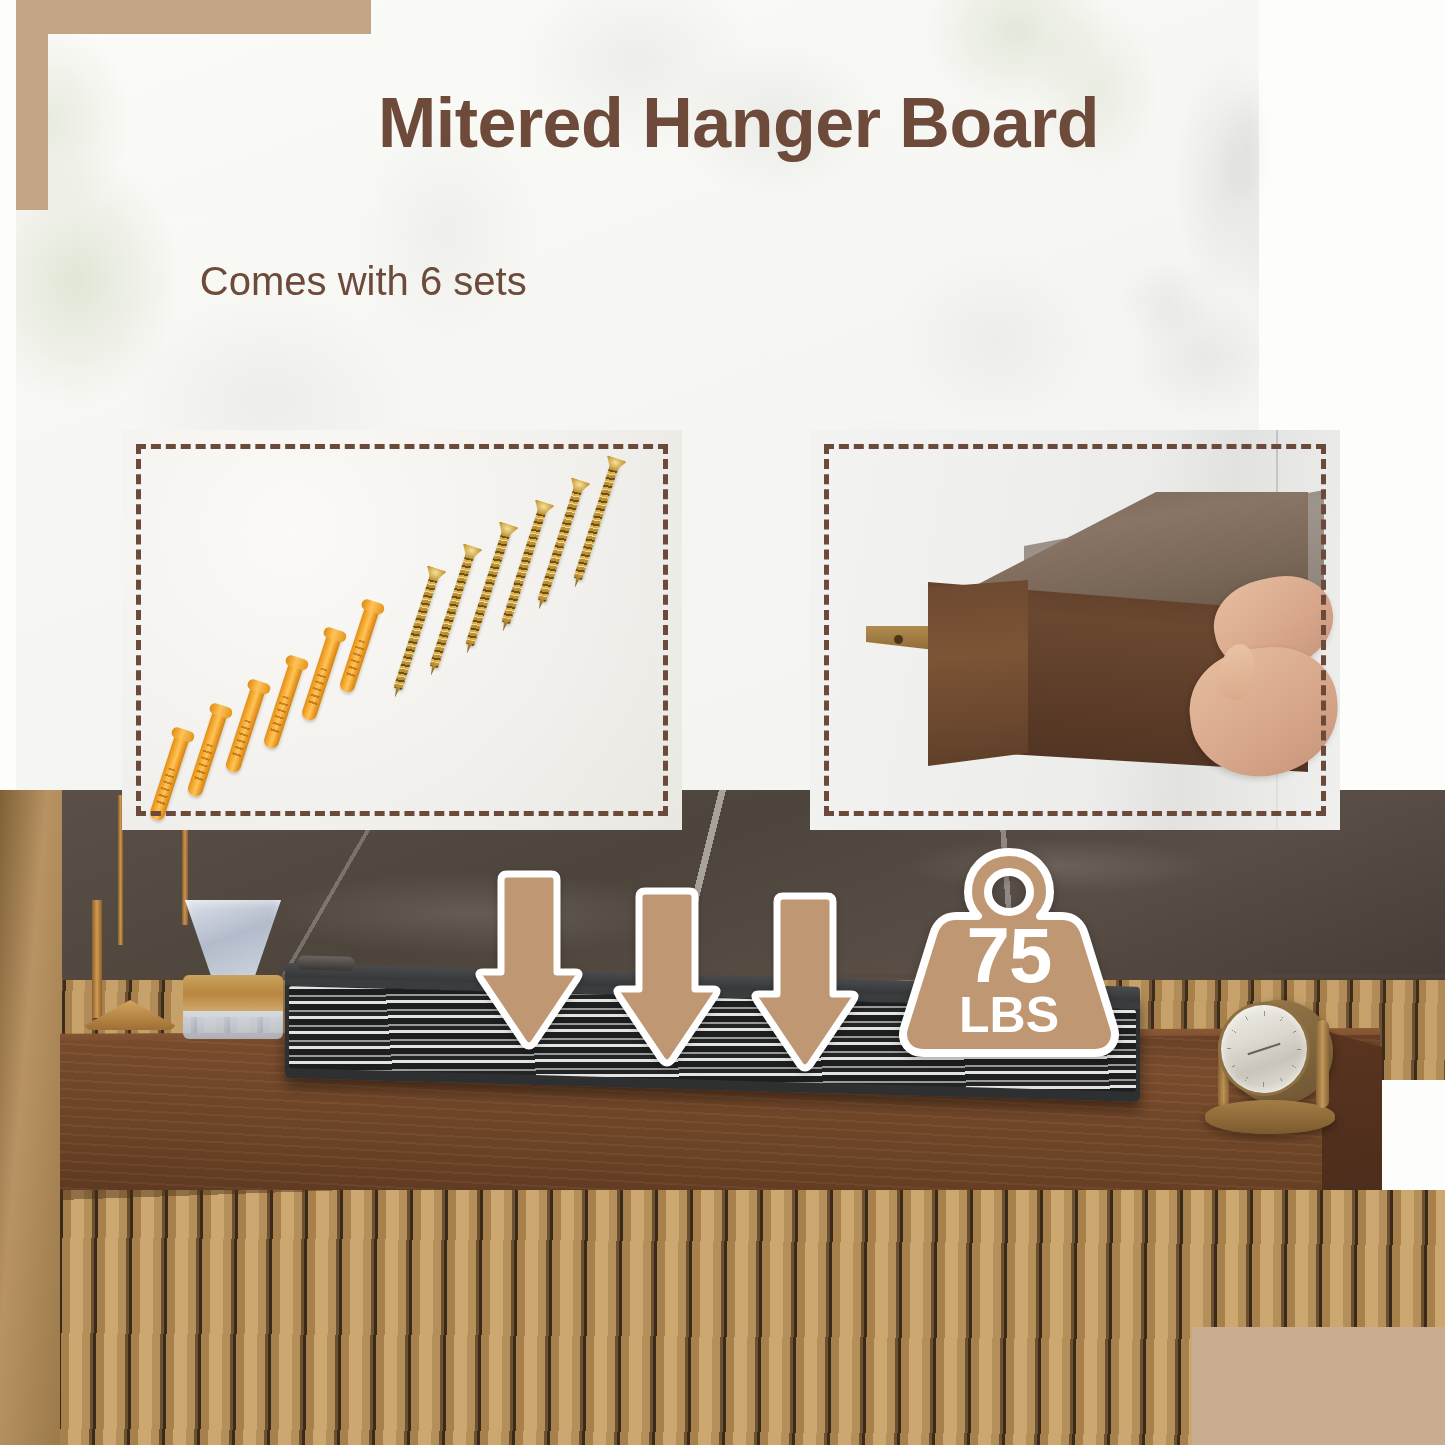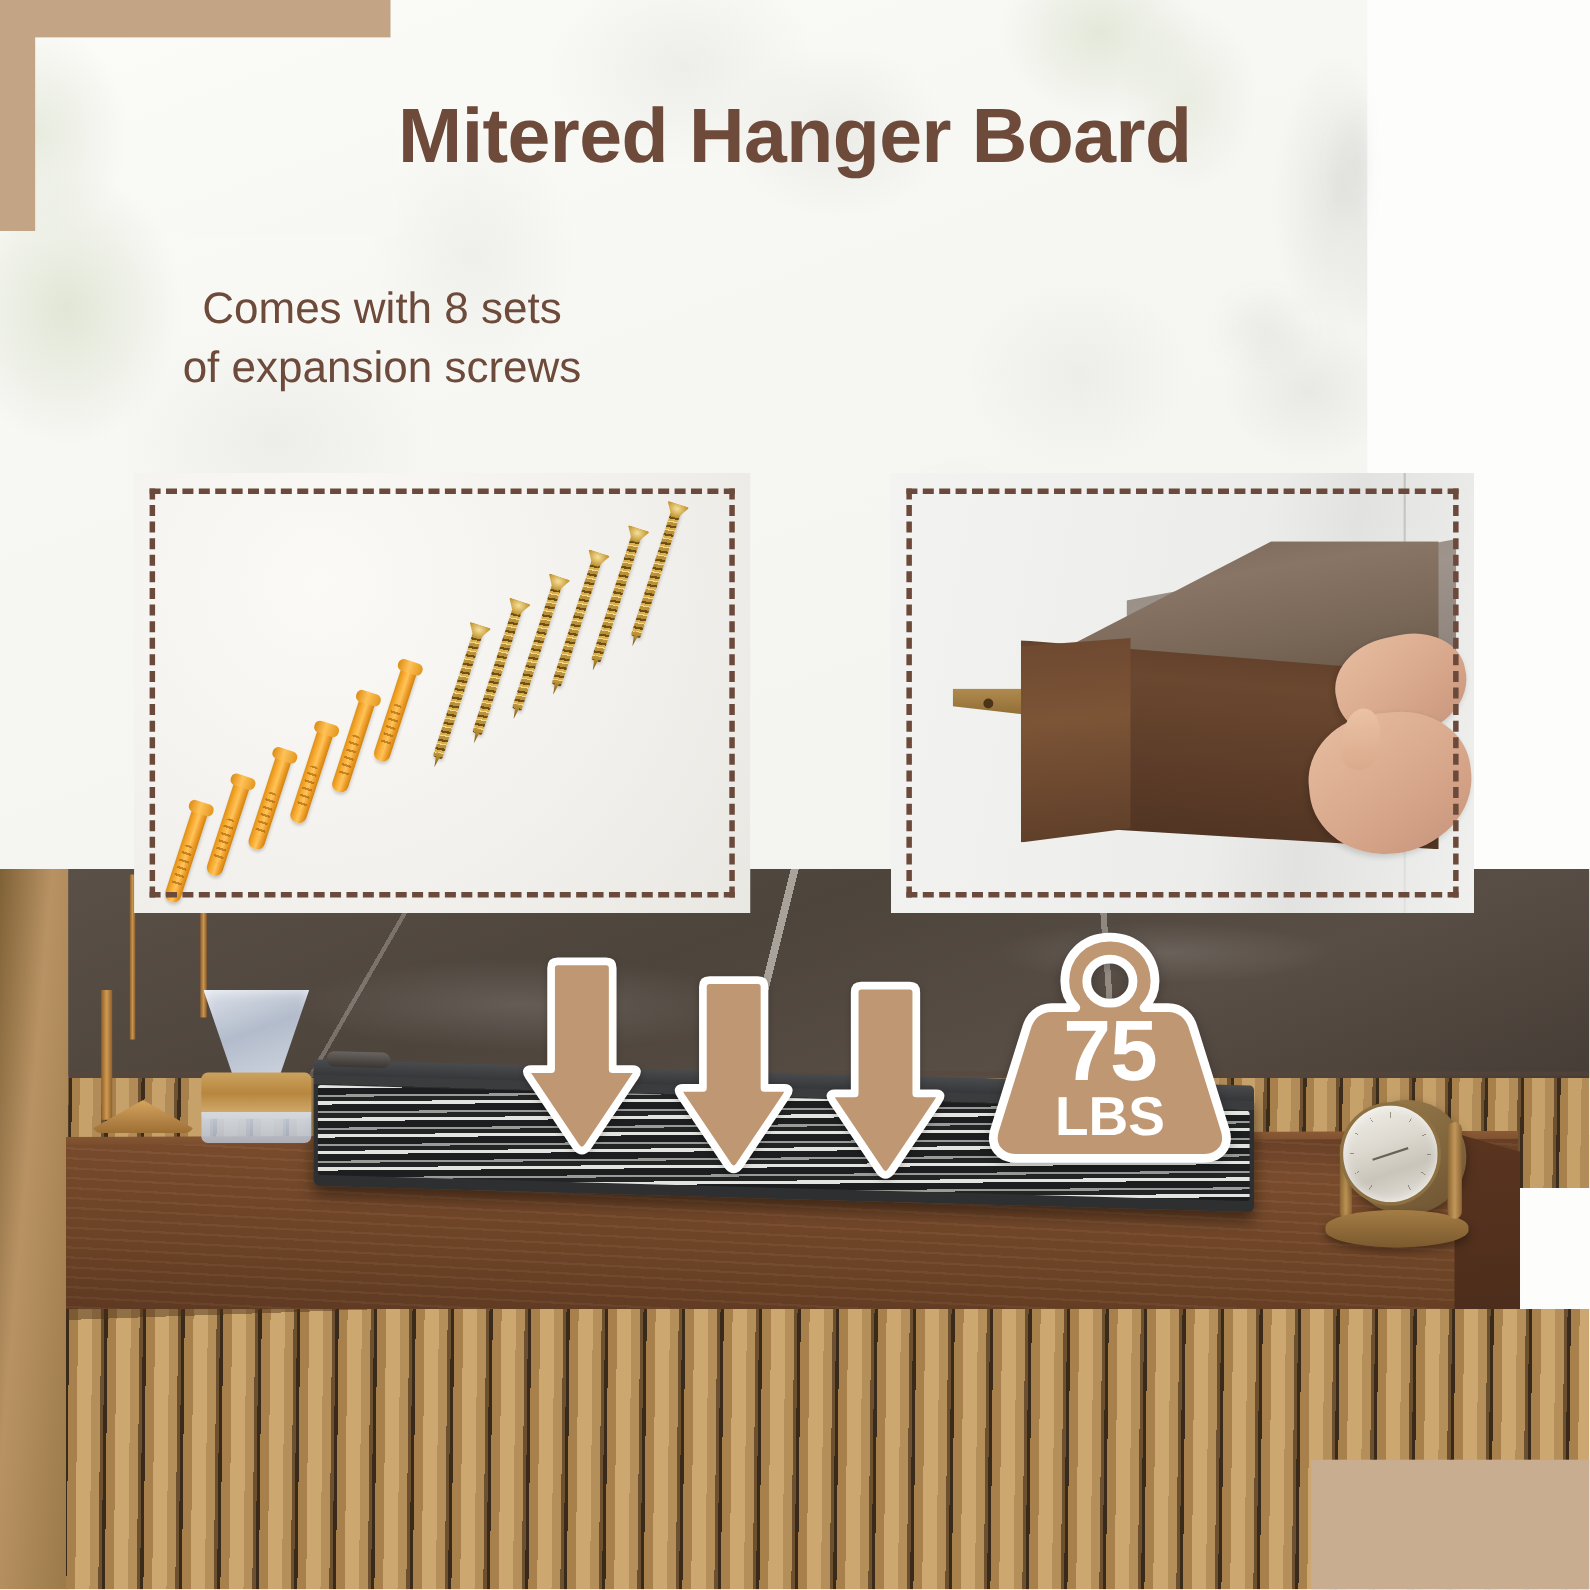--- a/index.html
+++ b/index.html
@@ -9,21 +9,21 @@
     background:#fdfdfb;
     position:relative;
     overflow:hidden;
   }
 
   
   #canvas { position:absolute; inset:0; width:1445px; height:1445px; overflow:hidden; }
 
   
   .header-section {
-    position:absolute; left:0; top:0; width:1243px; height:792px;
+    position:absolute; left:16px; top:0; width:1243px; height:792px;
     background:
       radial-gradient(ellipse 150px 180px at 60px 280px, rgba(172,188,140,.30), rgba(172,188,140,0) 70%),
       radial-gradient(ellipse 120px 140px at 30px 120px, rgba(178,192,150,.26), rgba(178,192,150,0) 70%),
       radial-gradient(ellipse 130px 110px at 1000px 30px, rgba(176,192,146,.28), rgba(176,192,146,0) 70%),
       radial-gradient(ellipse 90px 120px at 1080px 90px, rgba(180,195,150,.20), rgba(180,195,150,0) 70%),
       radial-gradient(ellipse 80px 180px at 1215px 180px, rgba(120,120,118,.13), rgba(120,120,118,0) 72%),
       radial-gradient(ellipse 100px 130px at 1290px 250px, rgba(120,120,118,.11), rgba(120,120,118,0) 72%),
       radial-gradient(ellipse 110px 90px at 1190px 355px, rgba(120,120,118,.10), rgba(120,120,118,0) 72%),
       radial-gradient(ellipse 140px 110px at 760px 120px, rgba(125,125,122,.10), rgba(125,125,122,0) 72%),
       radial-gradient(ellipse 170px 130px at 620px 60px, rgba(125,125,122,.09), rgba(125,125,122,0) 72%),
@@ -364,22 +364,21 @@
 
   <div class="header-section">
 
     <div class="corner-tl"></div>
     <div class="corner-tl-inner"></div>
 
     <div class="title">Mitered Hanger Board</div>
 
     <div class="subs">
       <div class="sub-col left">
-        <div>Comes with 8 sets</div>
-        <div>of expansion screws</div>
+        <div>Comes with 6 sets</div>
       </div>
     </div>
   </div>
 
   <div class="scene">
     <div class="slat-wall-upper"></div>
     <div class="marble"></div>
     <div class="marble-bottom-line"></div>
     <div class="slat-left-post"></div>
     <div class="shelf-top-surface"></div>

